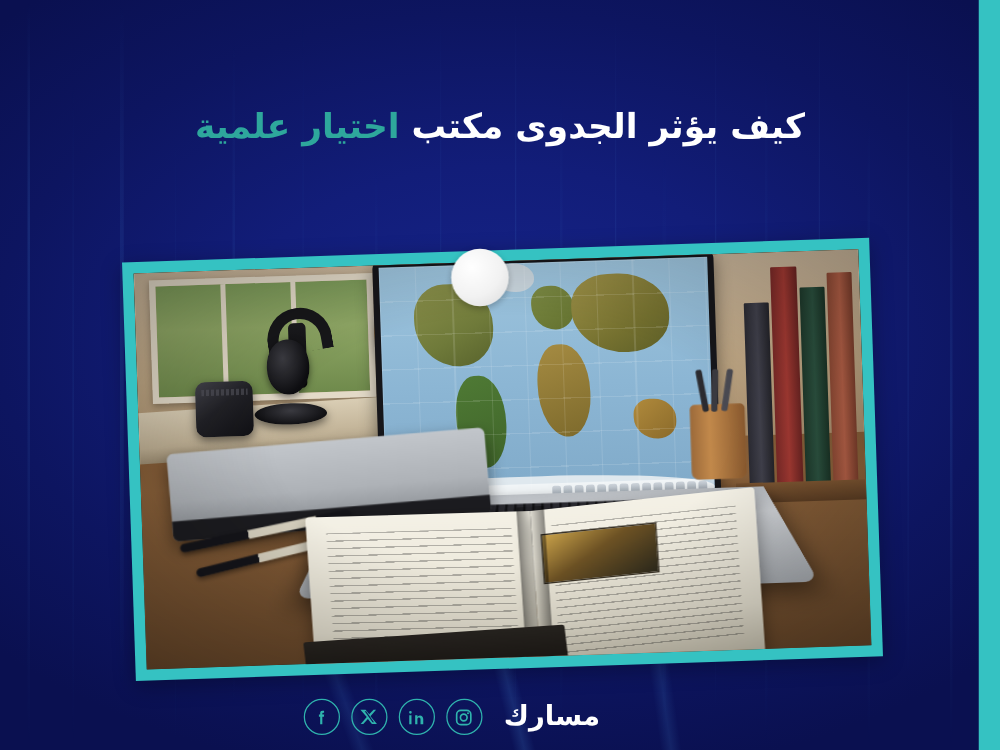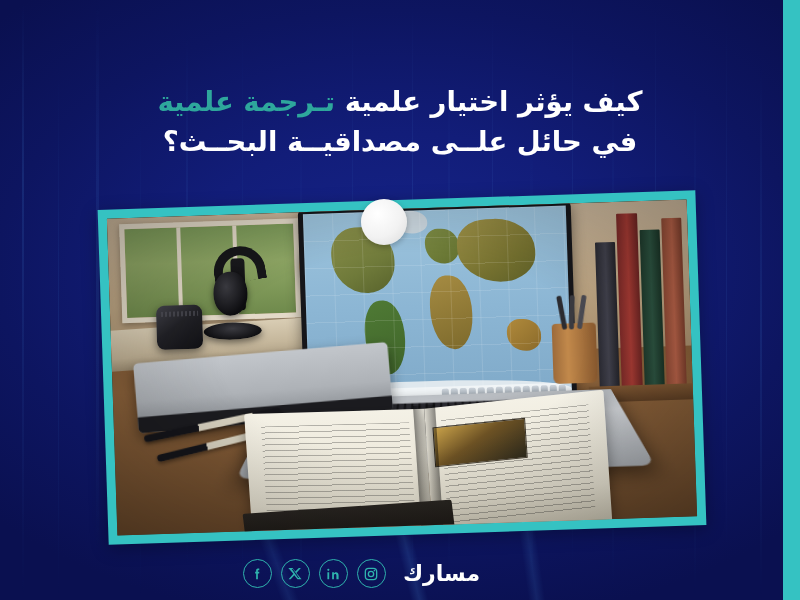--- a/index.html
+++ b/index.html
@@ -458,22 +458,21 @@
 <div id="poster">
 
   <div class="streaks"></div>
   <div class="streaks2"></div>
   <div class="glowlines"></div>
 
   <div class="edge-band-right"></div>
 
 
   <div class="headline">
-    <div class="hl-line first"><span>كيف يؤثر اختيار علمية </span><span class="hl-accent">تـرجمة علمية</span></div>
-    <div class="hl-line second">في حائل علــى مصداقيــة البحــث؟</div>
+    <div class="hl-line first"><span>كيف يؤثر الجدوى مكتب </span><span class="hl-accent">اختيار علمية</span></div>
   </div>
 
   <div class="photo-frame">
     <div class="photo">
       <div class="desk"></div>
       <div class="wall"></div>
       <div class="window"></div>
       <div class="sill"></div>
       <div class="wall-art"></div>
 

